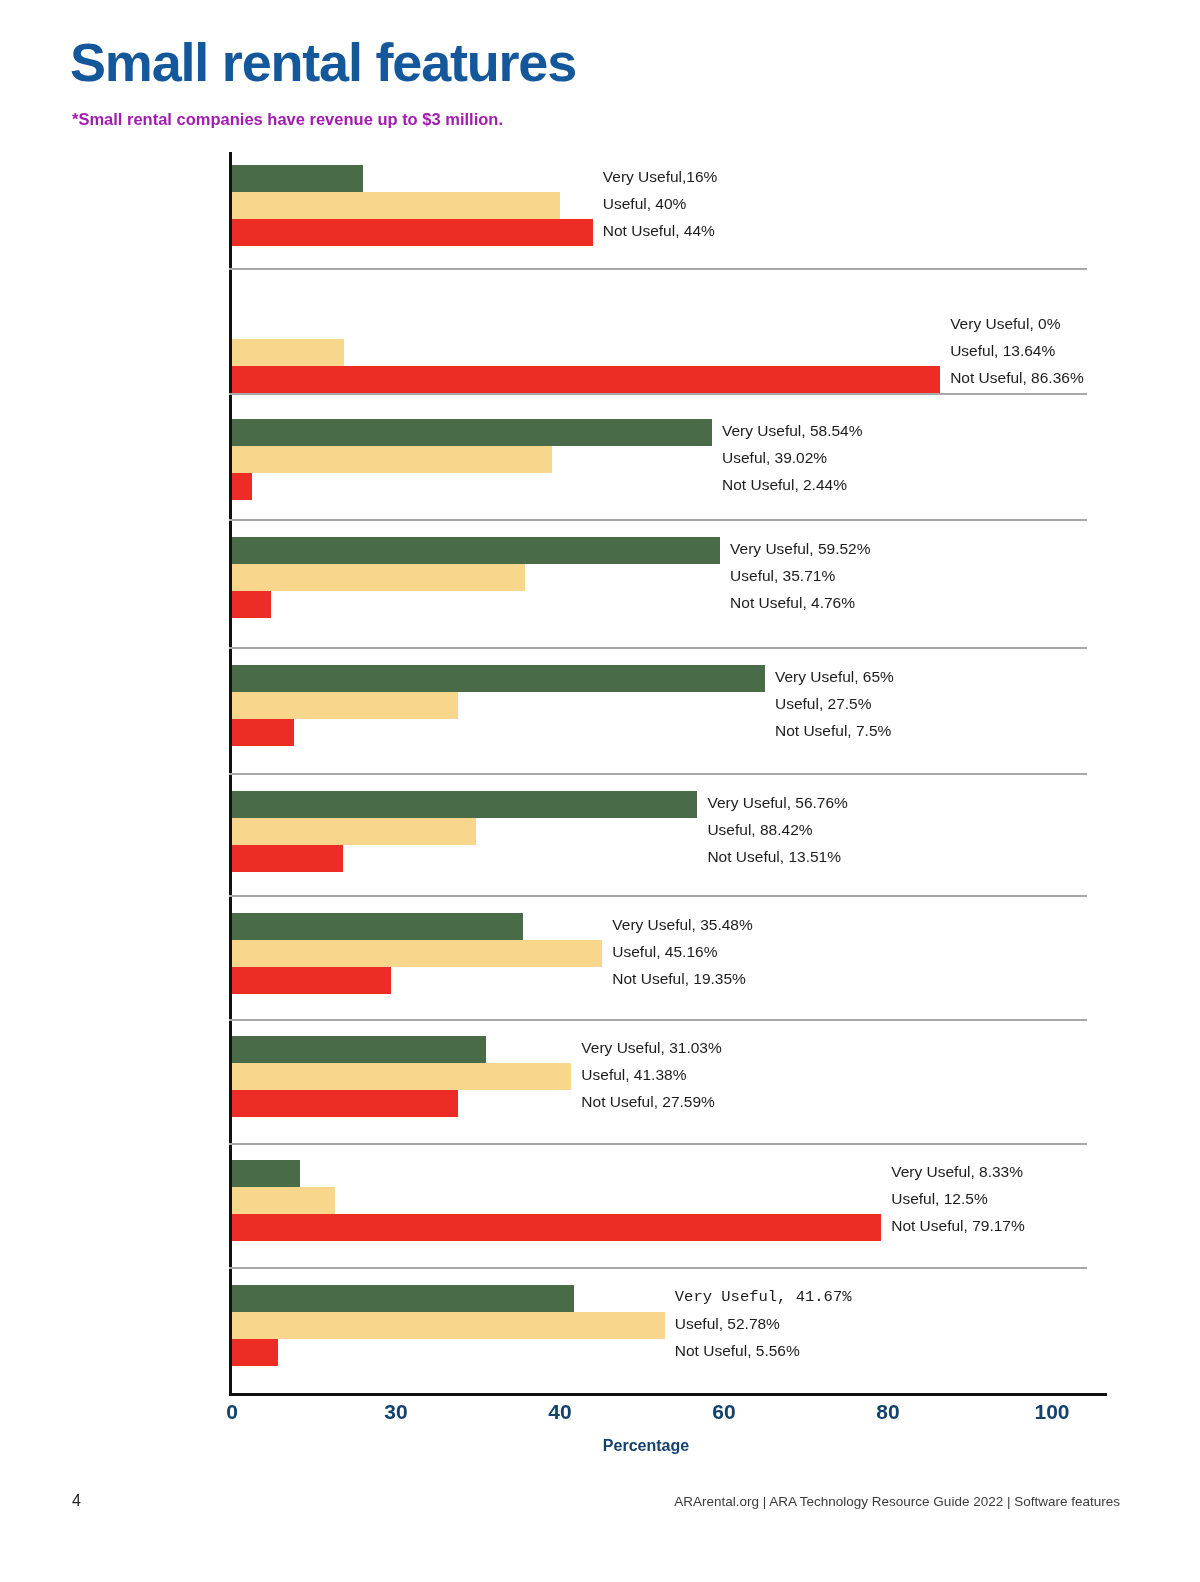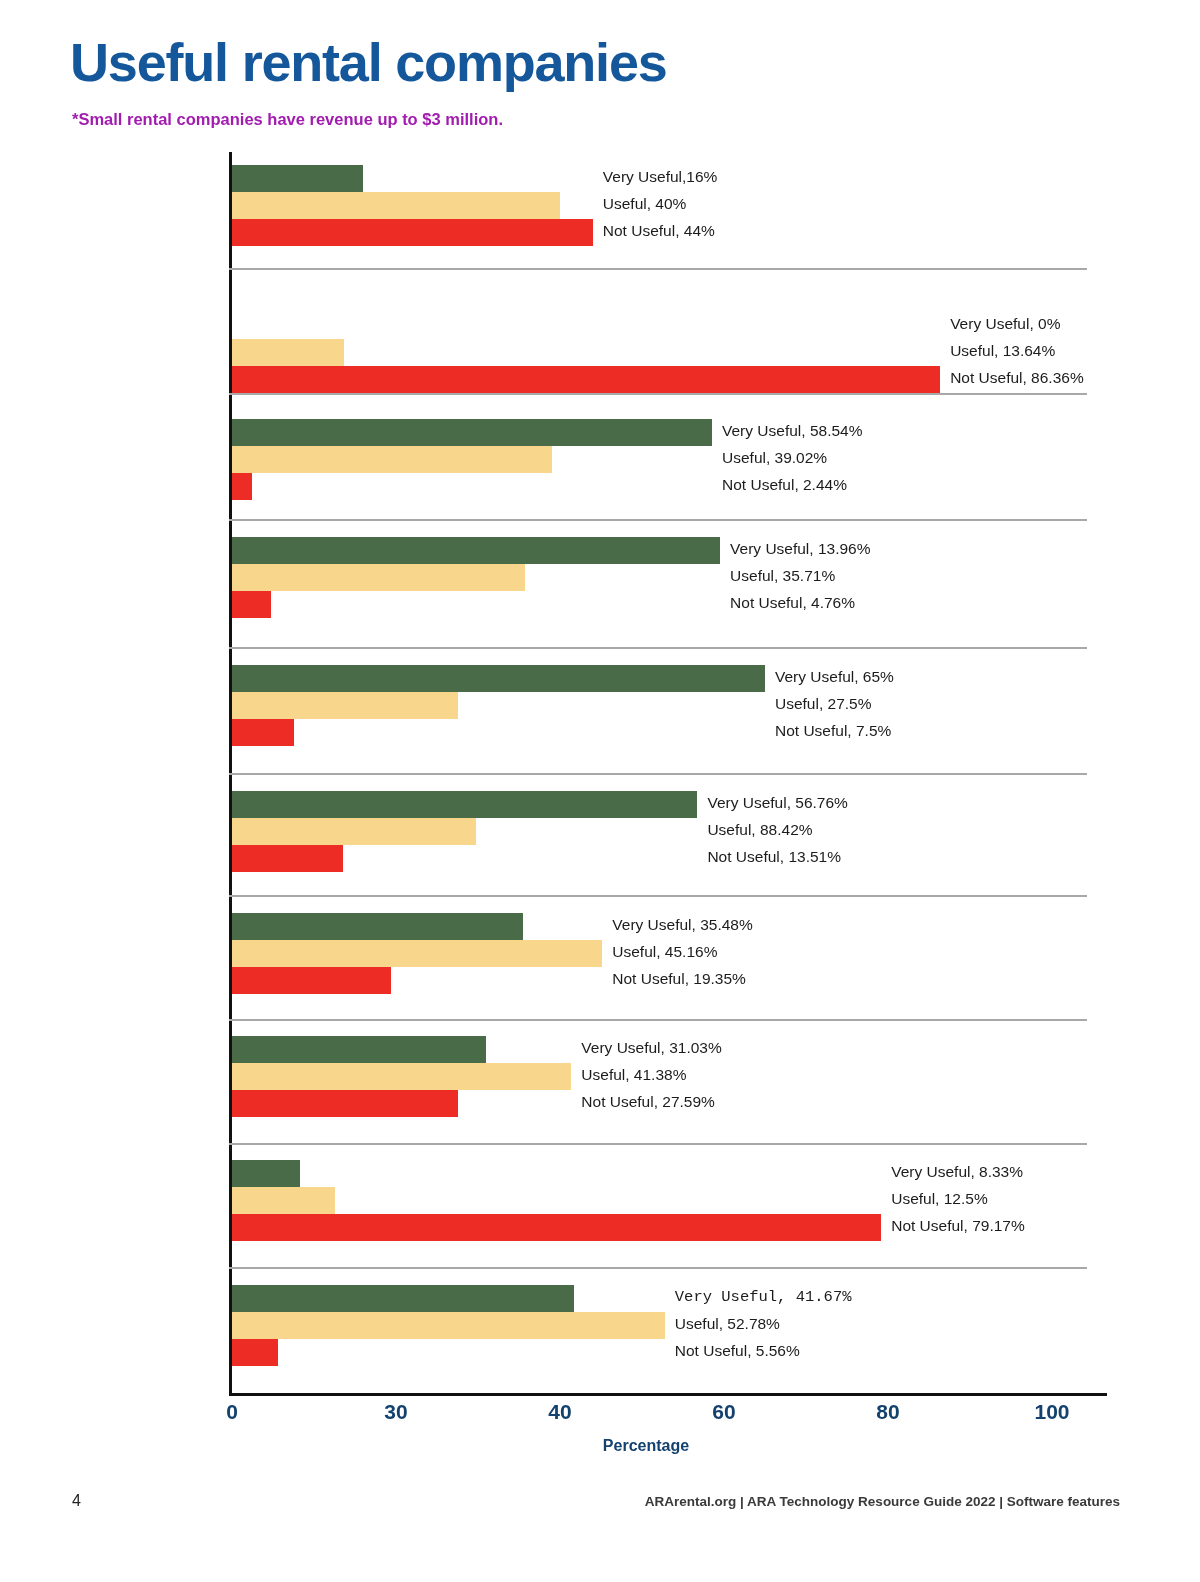--- a/index.html
+++ b/index.html
@@ -148,27 +148,26 @@
     font-size: 16px;
     color: #222222;
   }
   #footer-credit {
     position: absolute;
     right: 80px;
     top: 1494px;
     font-size: 13.5px;
     color: #3a3a3a;
     white-space: nowrap;
-    font-weight: bold;
   }
 </style>
 </head>
 <body>
 
-<div id="page-title">Useful rental companies</div>
+<div id="page-title">Small rental features</div>
 <div id="page-subtitle">*Small rental companies have revenue up to $3 million.</div>
 
 <div id="chart-area">
   <div id="y-axis-line"></div>
   <div id="x-axis-line"></div>
   <div id="chart-groups">
       <div class="cat-group" style="top: 0px;">
         <div class="cat-label" style="top: 181px;">
           <span>E-Commerce</span>
         </div>
@@ -235,21 +234,21 @@
           <div class="bar-row">
             <div class="bar very-useful" style="width: 488.064px;"></div>
           </div>
           <div class="bar-row">
             <div class="bar useful" style="width: 292.822px;"></div>
           </div>
           <div class="bar-row">
             <div class="bar not-useful" style="width: 39.032px;"></div>
           </div>
         </div>
-        <div class="bar-label" style="left: 714.064px; top: 540px;">Very Useful, 13.96%</div>
+        <div class="bar-label" style="left: 714.064px; top: 540px;">Very Useful, 59.52%</div>
         <div class="bar-label" style="left: 714.064px; top: 567px;">Useful, 35.71%</div>
         <div class="bar-label" style="left: 714.064px; top: 594px;">Not Useful, 4.76%</div>
       </div>
       <div class="cat-group" style="top: 0px;">
         <div class="cat-label" style="top: 667px;">
           <span>Hour</span>
           <span>Meter</span>
           <span>Tracking</span>
         </div>
         <div class="bars" style="top: 665px;">

